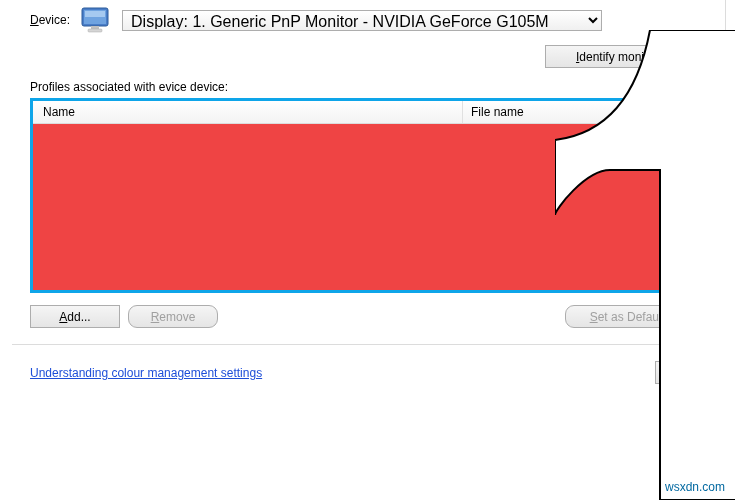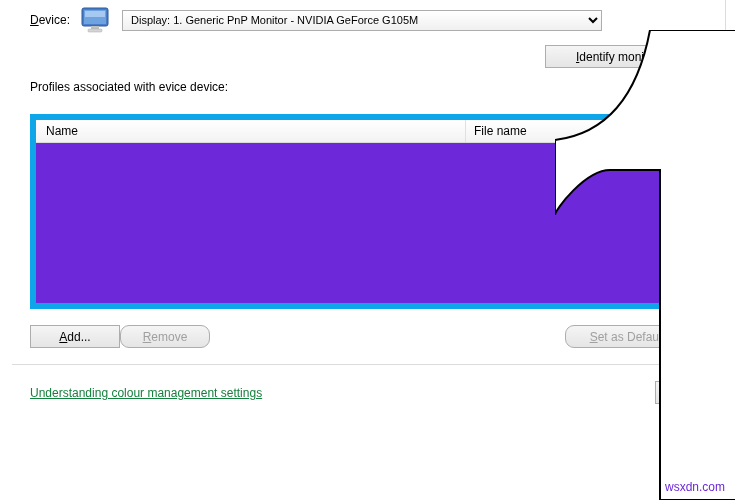--- a/index.html
+++ b/index.html
@@ -30,21 +30,21 @@
       width: 32px;
       height: 32px;
       display: flex;
       align-items: center;
       justify-content: center;
     }
     .monitor-icon svg { display: block; }
     .device-select {
       flex: 1;
       height: 21px;
-      font-size: 11px;
+      font-size: 16px;
       font-family: inherit;
       border: 1px solid #adadad;
       background: linear-gradient(#fff, #f0f0f0);
       padding: 1px 4px;
       max-width: 480px;
     }
     .checkbox-row {
       display: flex;
       align-items: center;
       padding: 8px 0 6px 165px;
@@ -64,23 +64,23 @@
       border: 1px solid #adadad;
       font-size: 12px;
       font-family: inherit;
       color: #000;
       cursor: pointer;
     }
     .profiles-label {
       padding: 38px 0 4px 30px;
     }
     .profiles-table {
-      margin: 16px 30px;
-      border: 6px solid #0ea5e9;
-      background: #6d28d9;
+      margin: 0 30px;
+      border: 3px solid #0ea5e9;
+      background: #ef4444;
       height: 195px;
       position: relative;
     }
     .profiles-header {
       display: flex;
       background: linear-gradient(#fff, #f3f3f3);
       border-bottom: 1px solid #dcdcdc;
       height: 23px;
       align-items: center;
       font-weight: normal;
@@ -99,20 +99,21 @@
       height: 100%;
       display: flex;
       align-items: center;
     }
     .profiles-body {
       flex: 1;
     }
     .button-row {
       margin: 12px 30px 0 30px;
       display: flex;
+      gap: 8px;
       align-items: center;
     }
     .win-btn {
       height: 23px;
       min-width: 90px;
       background: linear-gradient(#f5f5f5, #e5e5e5);
       border: 1px solid #adadad;
       font-size: 12px;
       font-family: inherit;
       color: #000;
@@ -128,21 +129,21 @@
     .divider {
       margin: 16px 12px 0 12px;
       border-top: 1px solid #dcdcdc;
     }
     .footer-row {
       display: flex;
       align-items: center;
       padding: 16px 30px 0 30px;
     }
     .link {
-      color: #15803d;
+      color: #1d4ed8;
       text-decoration: underline;
       cursor: pointer;
     }
     .footer-btn {
       margin-left: auto;
       height: 23px;
       min-width: 50px;
       background: linear-gradient(#f5f5f5, #e5e5e5);
       border: 1px solid #adadad;
       font-size: 12px;
@@ -164,21 +165,21 @@
       left: 555px;
       width: 200px;
       height: 470px;
       pointer-events: none;
     }
     .watermark {
       position: absolute;
       right: 10px;
       bottom: 6px;
       font-size: 12px;
-      color: #6d28d9;
+      color: #0369a1;
       font-family: Arial, sans-serif;
     }
   </style>
 </head>
 <body>
 
 <div class="container">
 
   <div class="device-row">
     <span class="lbl-u"><span class="ul">D</span><span>evice:</span></span>

